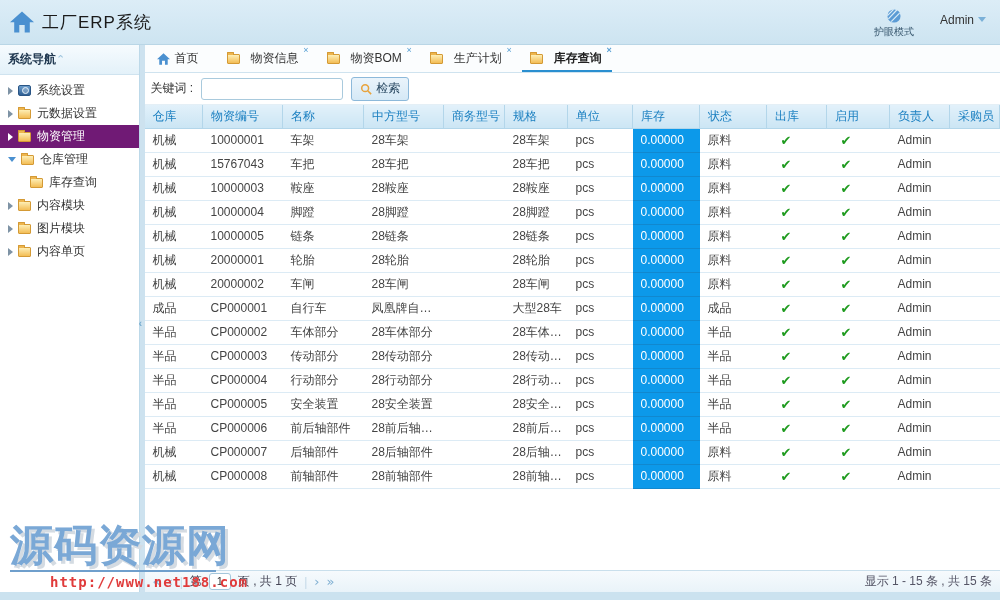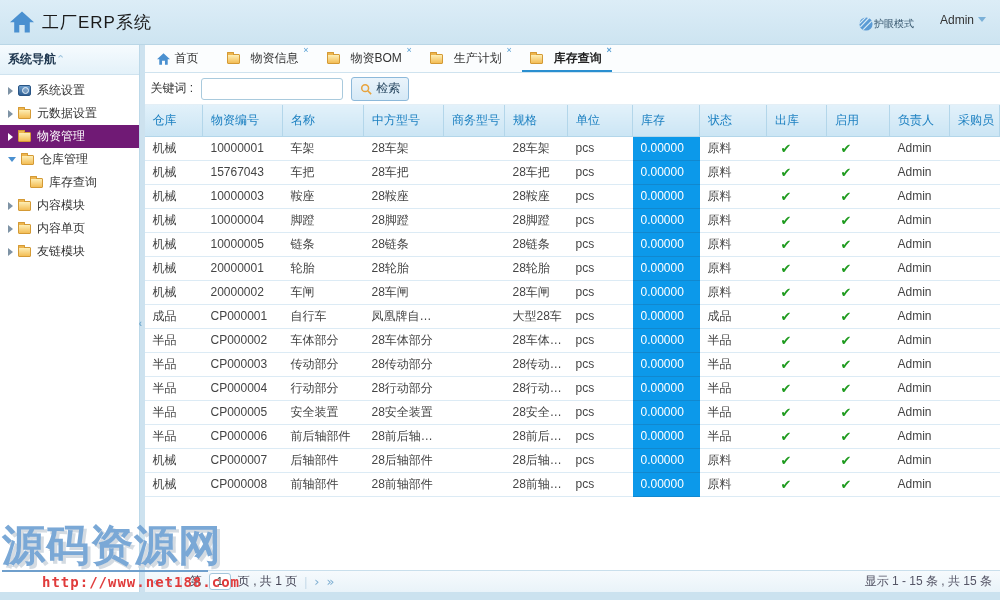--- a/index.html
+++ b/index.html
@@ -4,21 +4,21 @@
 <style>
   * { margin:0; padding:0; box-sizing:border-box; }
   html,body { width:1000px; height:600px; overflow:hidden; }
   body { font-family:"Liberation Sans","DejaVu Sans",sans-serif; background:#d5e8f3; position:relative; font-size:12px; color:#333; }
 
   
   .app-header { height:45px; background:linear-gradient(#dcedf7,#cde4f1); border-bottom:1px solid #b9d6e6; display:flex; align-items:center; padding:0 10px; position:relative; }
   .home-logo { width:24px; height:22px; margin-right:8px; }
   .app-title { font-size:17px; font-weight:normal; color:#1a1a1a; letter-spacing:1px; }
   .header-right { position:absolute; right:14px; top:0; height:45px; display:flex; align-items:center; gap:26px; }
-  .eye-mode { display:flex; flex-direction:row; align-items:center; cursor:pointer; margin-top:2px;font-family:Liberation Serif, serif; }
+  .eye-mode { display:flex; flex-direction:column; align-items:center; cursor:pointer; margin-top:2px;font-family:Liberation Serif, serif; }
   .eye-mode svg { width:16px; height:16px; }
   .eye-mode-label { font-size:10px; color:#33536b; margin-top:1px; }
   .user-menu { display:flex; align-items:center; gap:4px; cursor:pointer; margin-bottom:6px; }
   .user-name { font-size:12px; color:#333; }
   .caret-down { width:0; height:0; border-left:4px solid transparent; border-right:4px solid transparent; border-top:5px solid #7ab0d8; }
 
   
   .app-body { display:flex; height:547px; }
   .sidebar { width:140px; background:#fff; border-right:1px solid #bdd9e9; display:flex; flex-direction:column; }
   .sidebar-header { height:30px; background:linear-gradient(#f6fbfe,#e3f1f9); border-bottom:1px solid #cfe3ef; display:flex; align-items:center; padding:0 8px; }
@@ -53,37 +53,37 @@
   
   .searchbar { height:32px; display:flex; align-items:center; padding-left:6px; gap:8px; border-bottom:1px solid #e4eff6; }
   .search-label { color:#333; }
   .search-input { width:142px; height:22px; border:1px solid #a9cadd; border-radius:3px; padding:0 6px; font-size:12px; outline:none; background:#fff; }
   .search-btn { height:24px; display:flex; align-items:center; gap:4px; background:linear-gradient(#eaf4fb,#d5e9f6); border:1px solid #8db9da; border-radius:3px; padding:0 8px; font-size:12px; color:#2b4a63; cursor:pointer; }
   .search-btn svg { width:12px; height:12px; }
 
   
   .grid-wrap { flex:1; overflow:hidden; }
   table { border-collapse:collapse; table-layout:fixed; width:855px; }
-  th { height:31px; background:linear-gradient(#e2f1fa,#cbe5f4); color:#1a7fc0; font-weight:normal; text-align:left; padding:0 0 0 8px; border-right:1px solid #b3d6ea; border-bottom:1px solid #b3d6ea; font-size:12px; white-space:nowrap; overflow:hidden; }
+  th { height:23px; background:linear-gradient(#e2f1fa,#cbe5f4); color:#1a7fc0; font-weight:normal; text-align:left; padding:0 0 0 8px; border-right:1px solid #b3d6ea; border-bottom:1px solid #b3d6ea; font-size:12px; white-space:nowrap; overflow:hidden; }
   td { height:24px; padding:0 4px 0 8px; border-bottom:1px solid #dcebf5; color:#444; white-space:nowrap; overflow:hidden; text-overflow:ellipsis; font-size:12px; }
   td.stock-cell { background:#0c99ea; color:#fff; border-bottom:1px solid #1188cf; }
   .check-icon { color:#1f9b1f; font-weight:bold; font-size:13px; font-family:"DejaVu Sans",sans-serif; padding-left:6px; }
 
   
   .pager { height:22px; background:linear-gradient(#f6fafd,#e9f3f9); border-top:1px solid #c9dfec; display:flex; align-items:center; padding:0 8px; gap:7px; color:#456; }
   .pg-btn { color:#7fafd2; font-size:13px; cursor:pointer; font-family:"DejaVu Sans",sans-serif; line-height:20px; }
   .pg-sep { color:#c3d9e7; }
   .page-box { width:22px; height:17px; border:1px solid #a4c6db; border-radius:3px; background:#fff; text-align:center; font-size:11px; color:#333; line-height:15px; }
   .pg-text { color:#445; }
   .pager-summary { margin-left:auto; color:#556; }
 
   .bottom-strip { height:8px; background:#cbe2ef; }
 
   
-  .watermark { position:absolute; left:2px; top:521px; pointer-events:none; }
+  .watermark { position:absolute; left:10px; top:521px; pointer-events:none; }
   .wm-title { font-size:43px; font-weight:bold; color:#7aa8d6; letter-spacing:1px; text-shadow:3px 3px 0 #d4dbe2; line-height:48px; }
   .wm-line { width:206px; height:2px; background:#6f9fcc; margin-top:1px; }
   .wm-url { font-family:"DejaVu Sans Mono","Liberation Mono",monospace; font-size:14px; font-weight:bold; color:#e03b3b; margin:2px 0 0 40px; letter-spacing:1px; }
 </style>
 </head>
 <body>
 
 <div class="app-header">
   <svg class="home-logo" viewBox="0 0 16 14">
     <path d="M8 0 L16 7.2 H13.2 V14 H9.8 V9 H6.2 V14 H2.8 V7.2 H0 Z" fill="#4a90d0"></path>
@@ -136,26 +136,26 @@
           <span>库存查询</span>
         </div>
         <div class="nav-item">
           <span class="tri right"></span>
           <span class="folder-icon"></span>
           <span>内容模块</span>
         </div>
         <div class="nav-item">
           <span class="tri right"></span>
           <span class="folder-icon"></span>
+          <span>图片模块</span>
+        </div>
+        <div class="nav-item">
+          <span class="tri right"></span>
+          <span class="folder-icon"></span>
           <span>内容单页</span>
-        </div>
-        <div class="nav-item">
-          <span class="tri right"></span>
-          <span class="folder-icon"></span>
-          <span>友链模块</span>
         </div>
       </div>
   </div>
 
   <div class="splitter">
     <span class="splitter-arrow">‹</span>
   </div>
 
   <div class="main">
     <div class="tabbar" id="tabbar">

